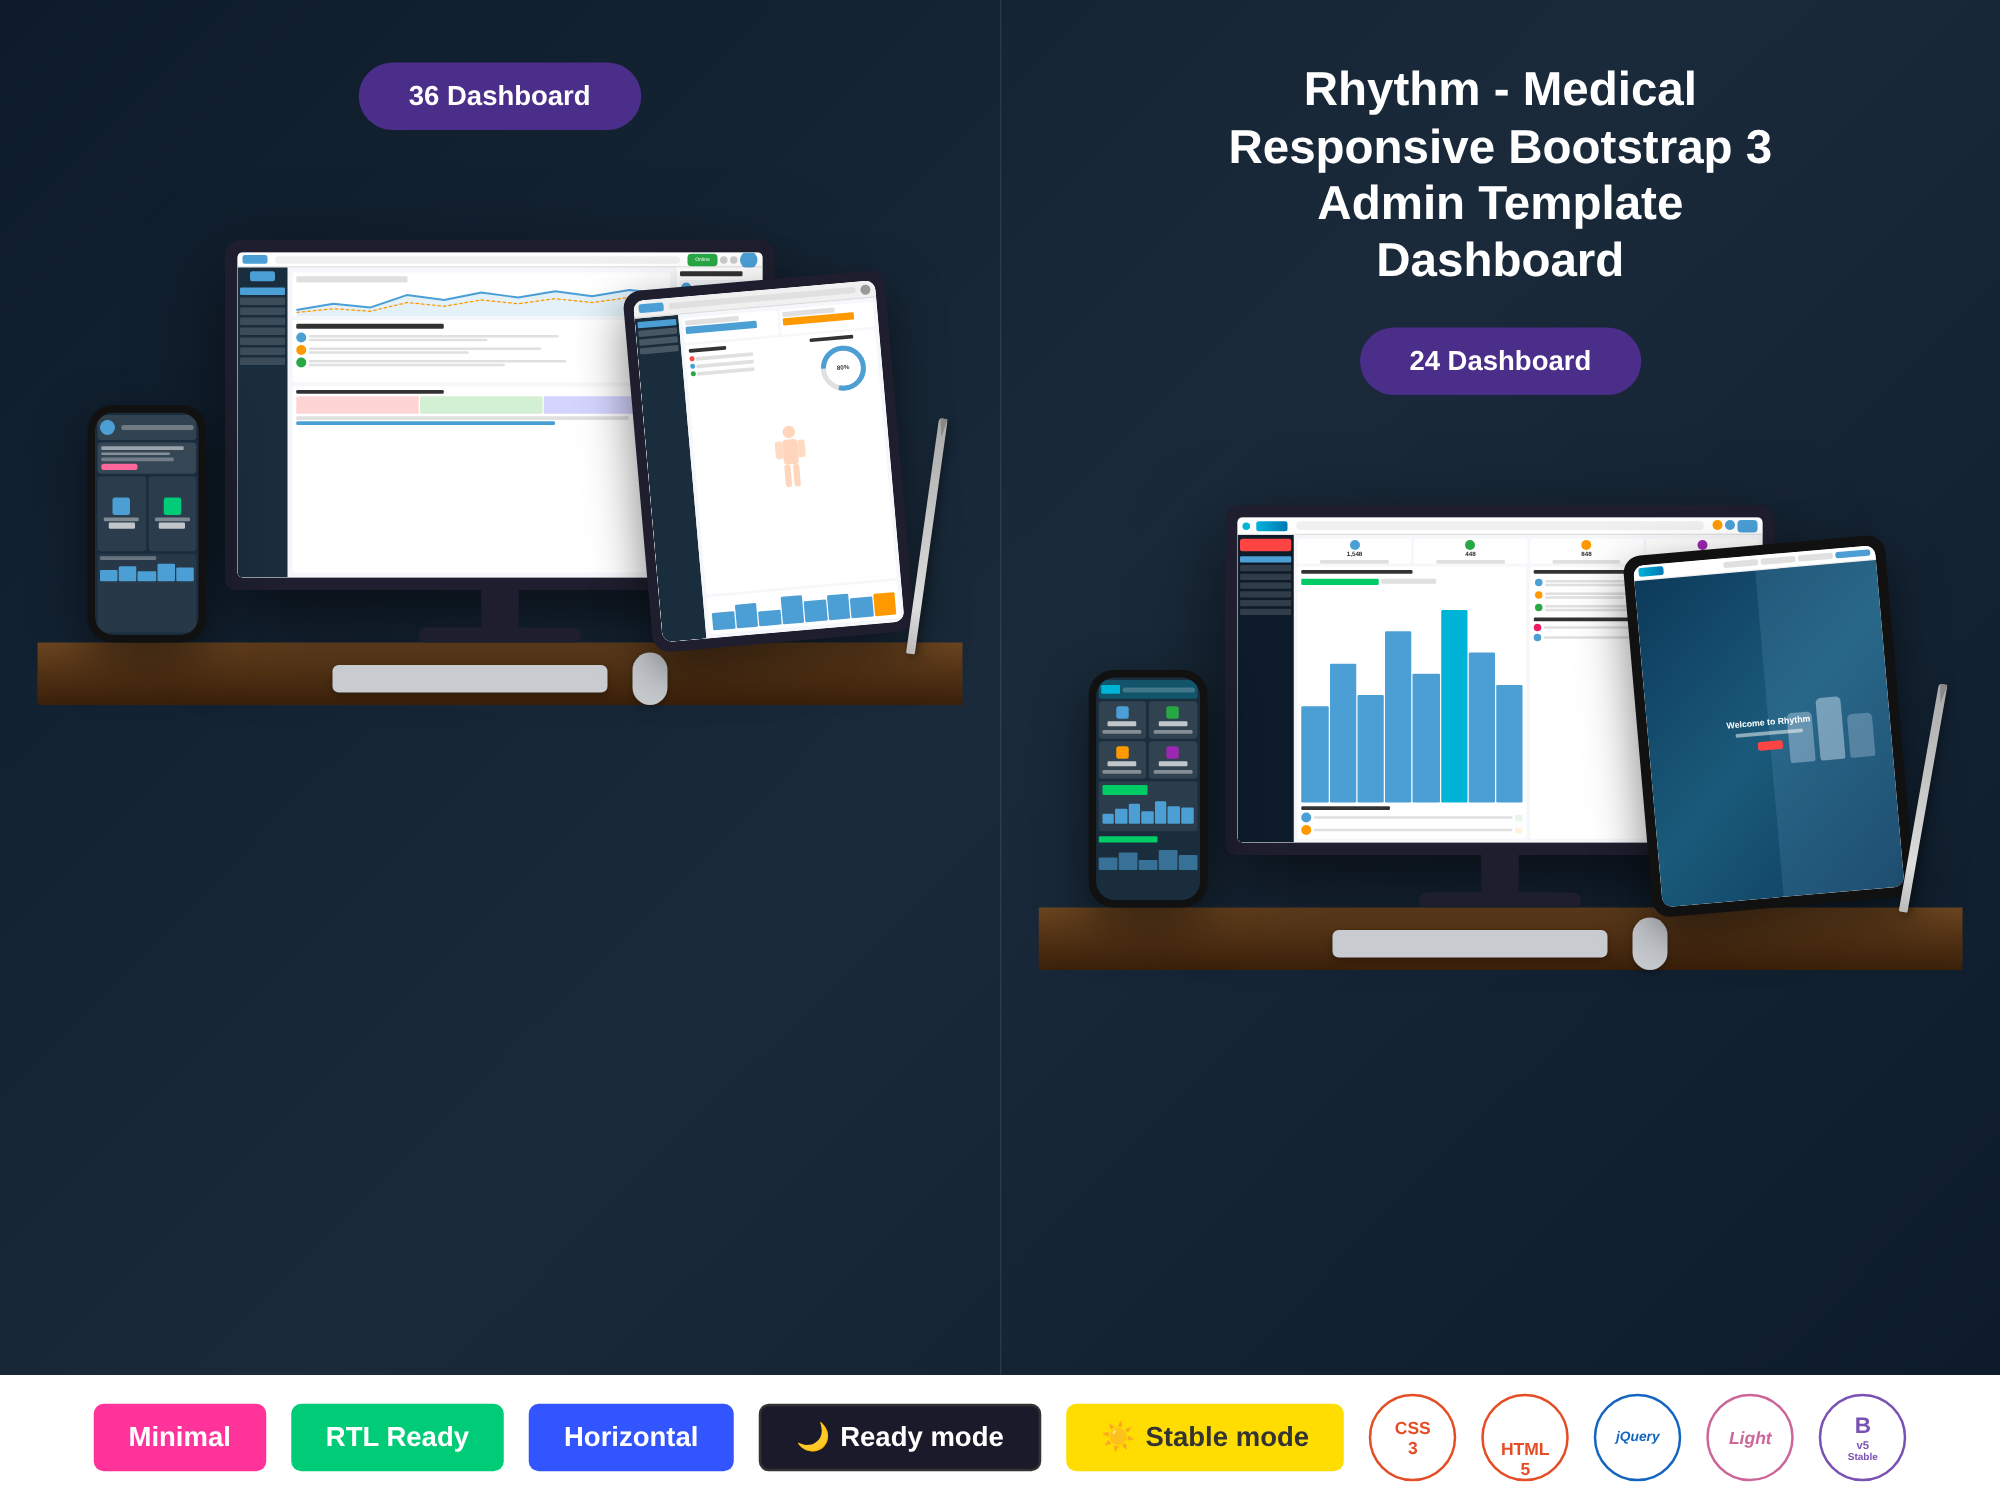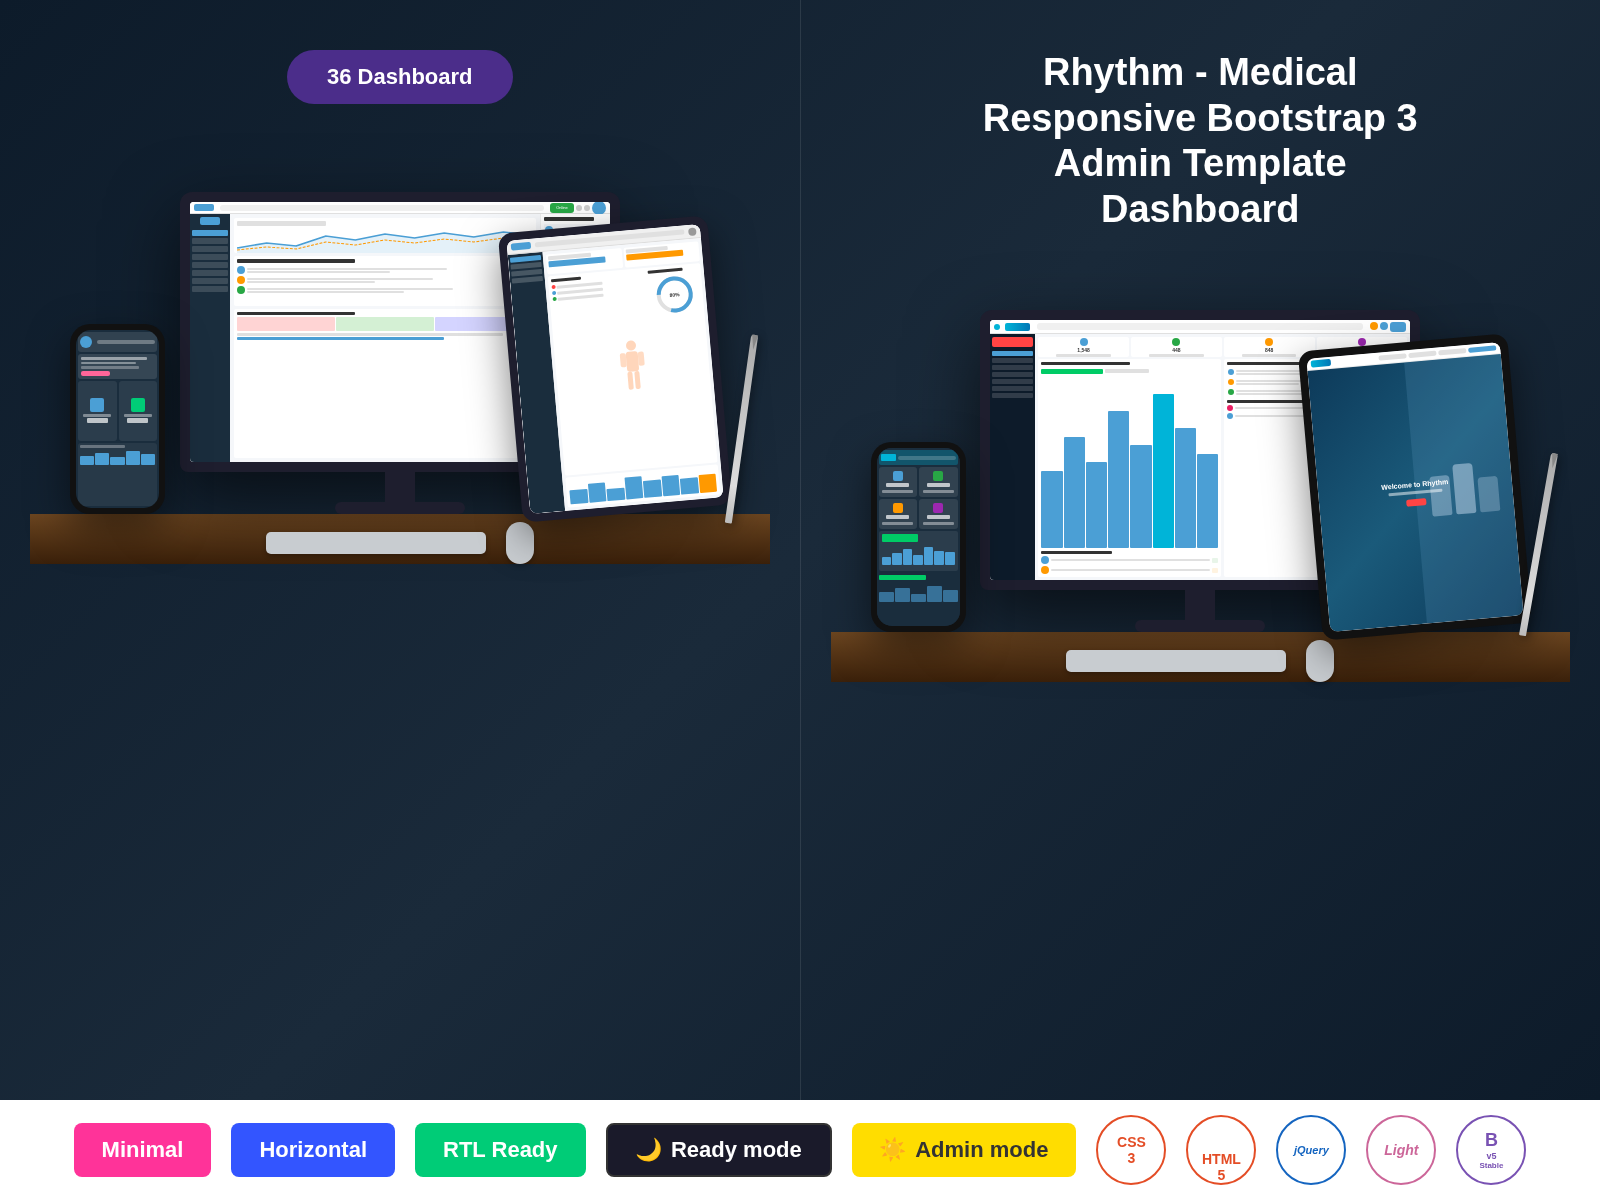--- a/index.html
+++ b/index.html
@@ -911,20 +911,21 @@
 
           <div class="stylus-pen" style="right:-25px;bottom:-10px;height:190px;transform:rotate(8deg);">
             <div class="stylus-tip"></div>
           </div>
         </div>
       </div>
     </div>
 
     <div class="panel">
       <h1 class="panel-title">Rhythm - Medical Responsive Bootstrap 3 Admin Template Dashboard</h1>
+      <div class="dashboard-badge">24 Dashboard</div>
 
       <div class="device-group">
         <div class="desk-bg"></div>
 
         <div class="phone-device">
           <div class="phone-bezel">
             <div class="phone-inner">
               <div class="rhythm-phone-ui">
                 <div class="rp-header">
                   <div class="rp-logo"></div>
@@ -1153,29 +1154,29 @@
           <div class="stylus-pen" style="right:-22px;bottom:-5px;height:185px;transform:rotate(10deg);">
             <div class="stylus-tip"></div>
           </div>
         </div>
       </div>
     </div>
   </div>
 
   <div class="bottom-bar">
     <div class="feature-badge badge-minimal">Minimal</div>
+    <div class="feature-badge badge-rtl">RTL Ready</div>
     <div class="feature-badge badge-horizontal">Horizontal</div>
-    <div class="feature-badge badge-rtl">RTL Ready</div>
     <div class="feature-badge badge-dark">
       <span class="moon-icon">🌙</span>
       <span>Ready mode</span>
     </div>
     <div class="feature-badge badge-light">
       <span class="sun-icon">☀️</span>
-      <span>Admin mode</span>
+      <span>Stable mode</span>
     </div>
 
     <div class="tech-badge css3">
       <span style="font-size:14px;font-weight:900;color:#e44d26;">CSS</span>
       <span style="font-size:14px;font-weight:900;color:#e44d26;">3</span>
     </div>
     <div class="tech-badge html5">
       <span style="font-size:14px;font-weight:900;color:#e44d26;">HTML</span>
       <span style="font-size:14px;font-weight:900;color:#e44d26;">5</span>
     </div>

